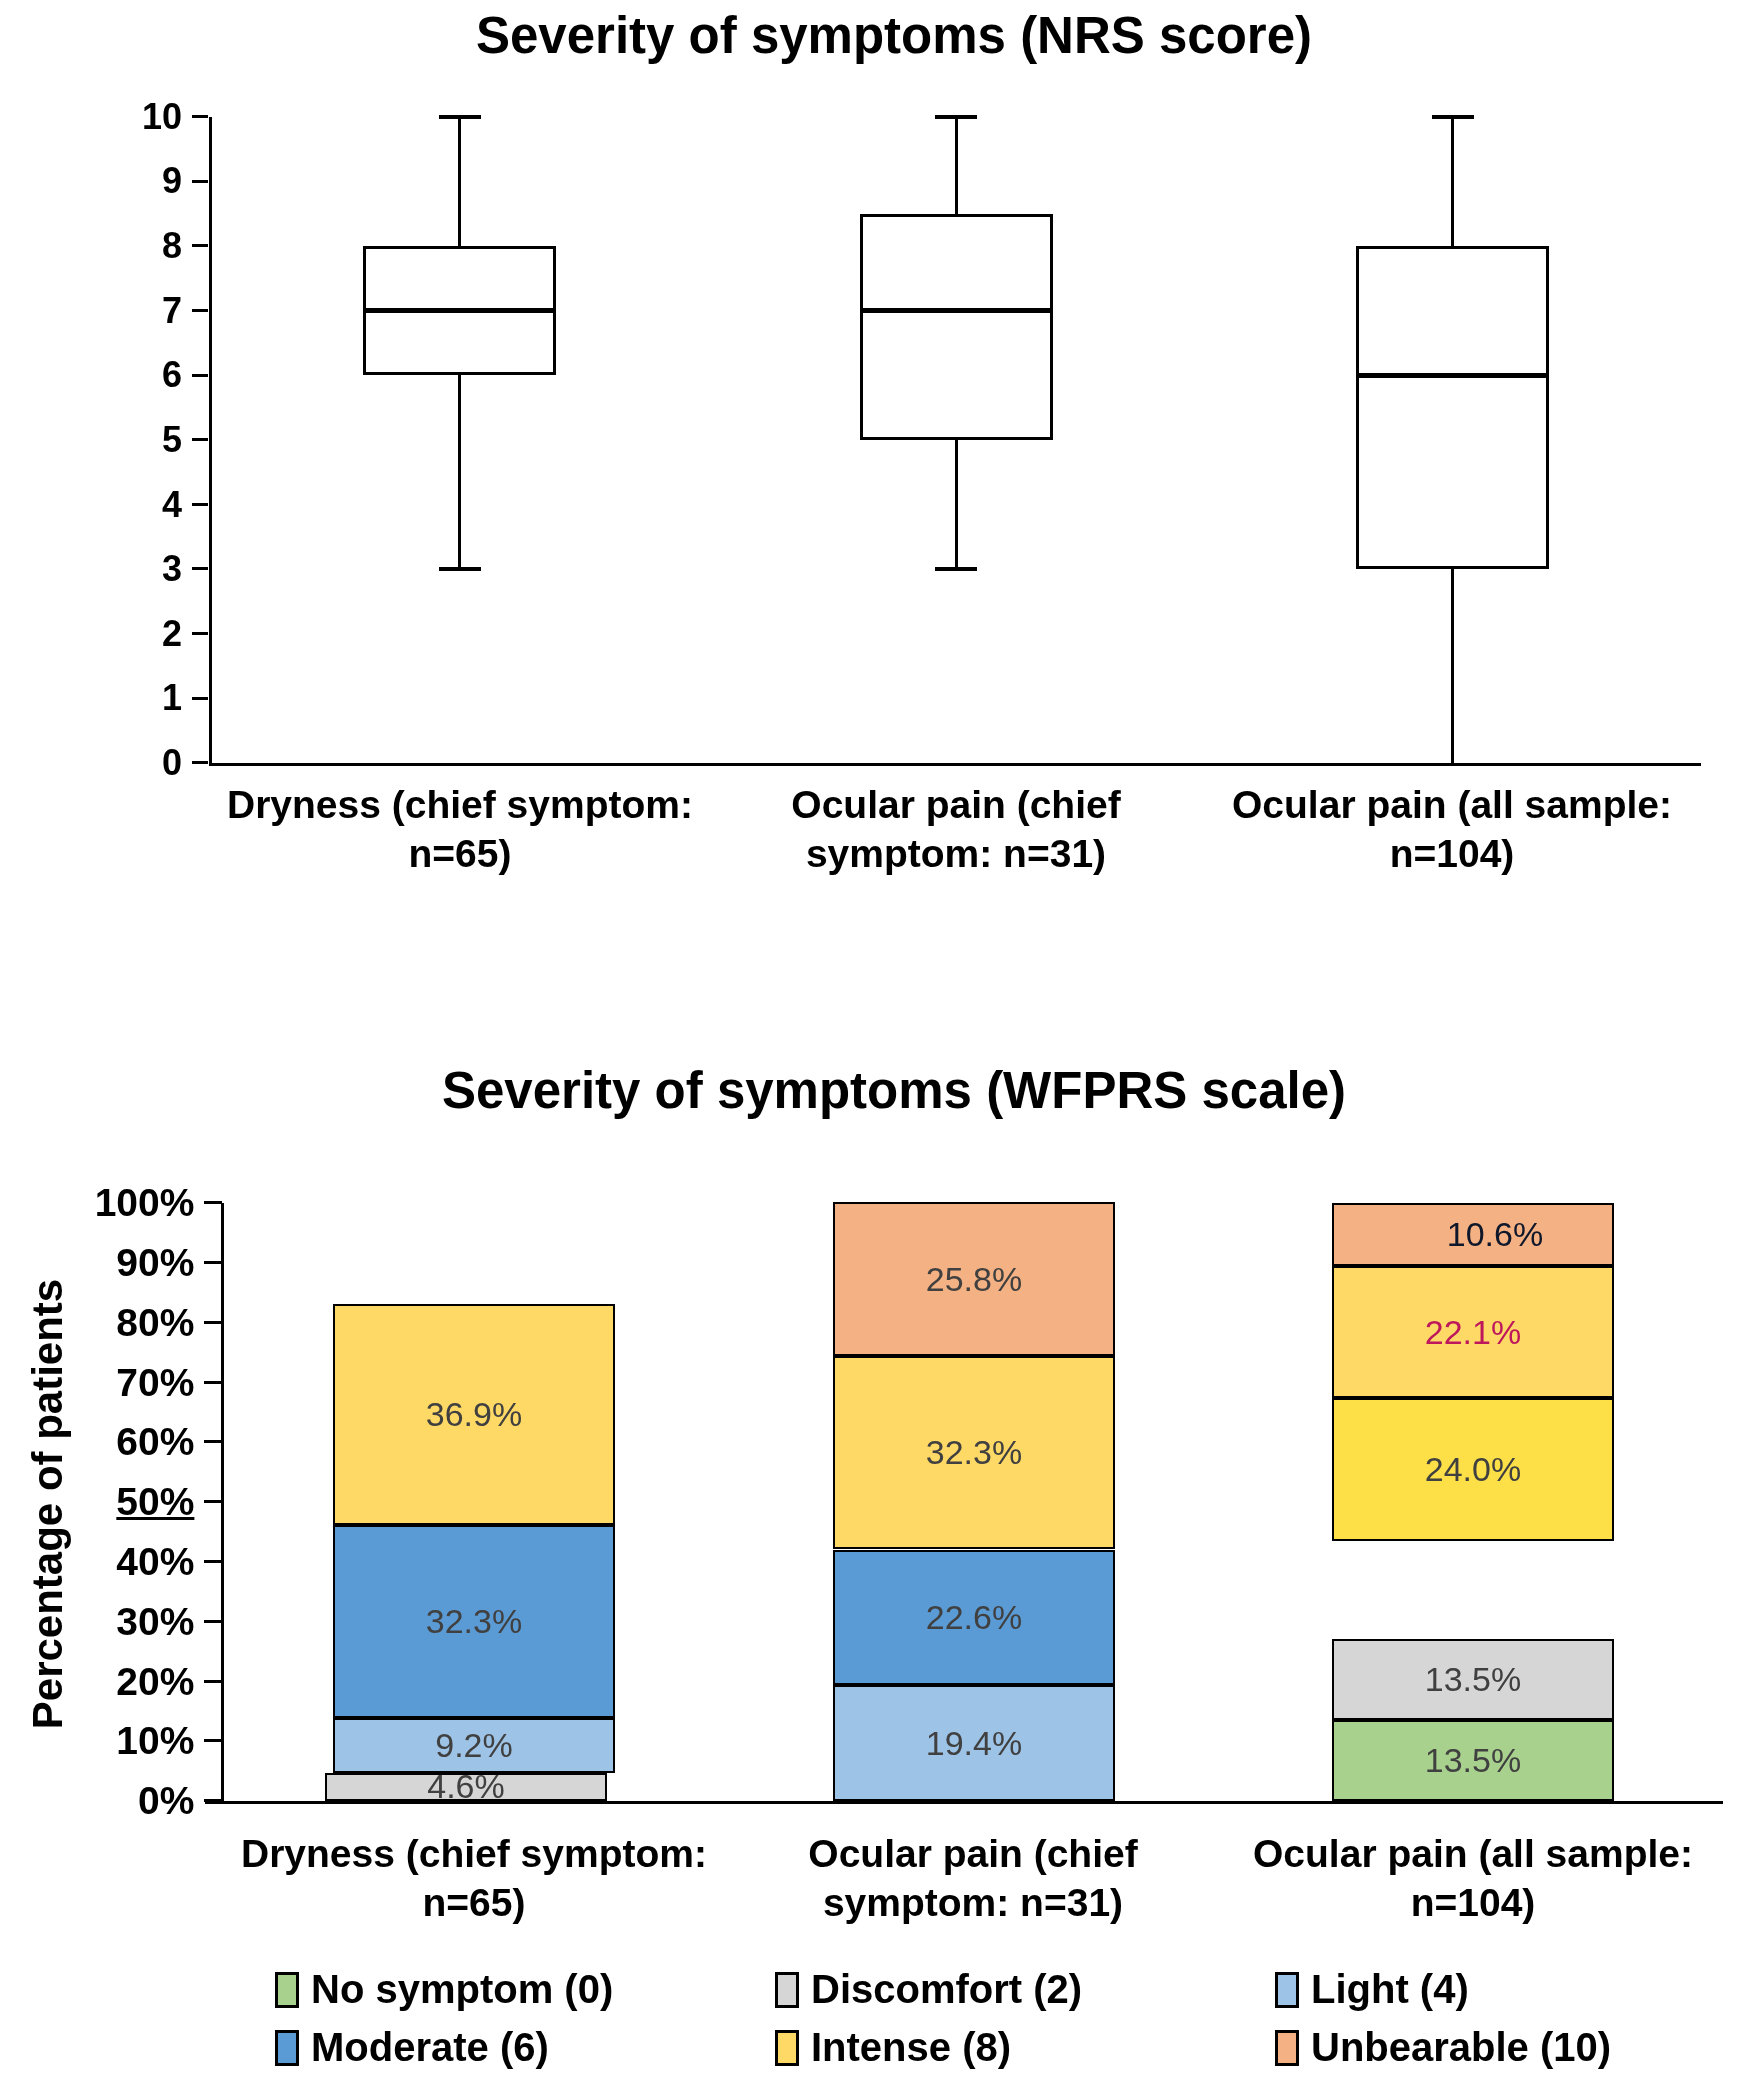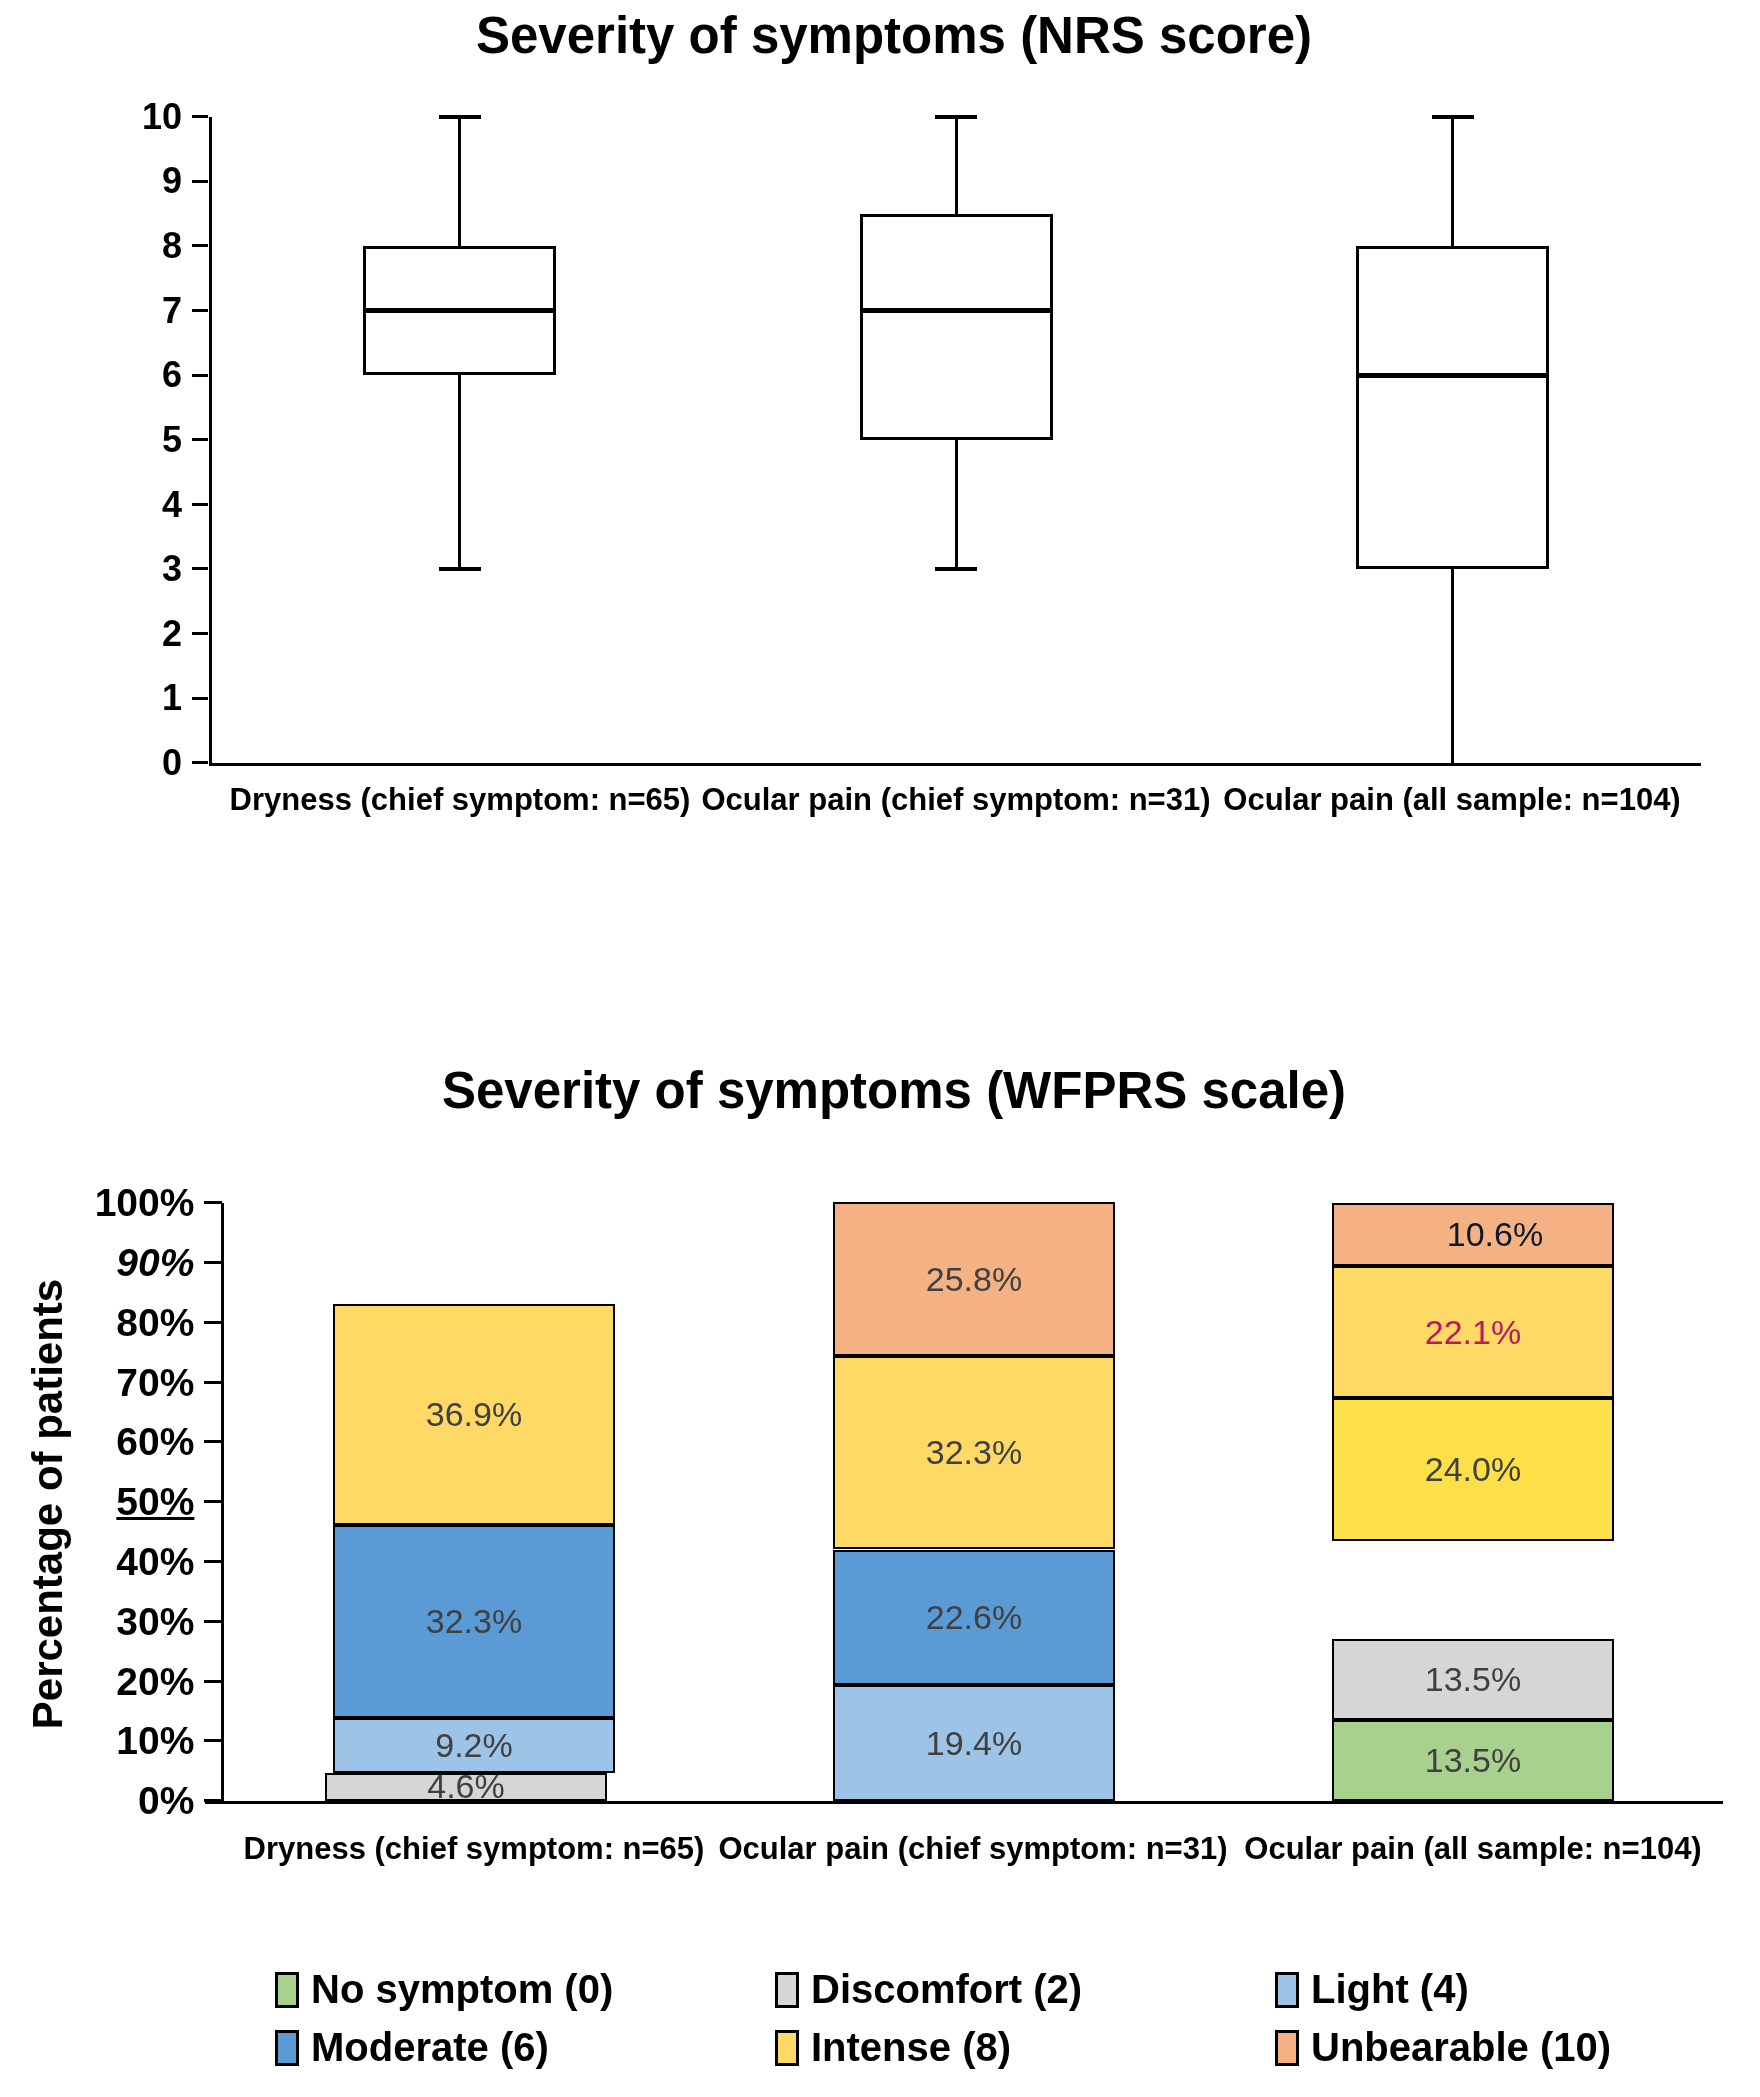--- a/index.html
+++ b/index.html
@@ -13,21 +13,21 @@
     font-size:51px;font-weight:bold;letter-spacing:0px;
   }
   .axis-line{position:absolute;background:#000;}
   .tick-mark{position:absolute;background:#000;}
   .ytick-label{
     position:absolute;text-align:right;font-weight:bold;
   }
   .nrs-ytick{font-size:36px;height:48px;line-height:48px;}
   .wf-ytick{font-size:39px;height:49px;line-height:49px;}
   .cat-label{
-    position:absolute;text-align:center;font-size:31px;font-weight:bold;line-height:1.25;
+    position:absolute;text-align:center;font-size:39px;font-weight:bold;line-height:1.25;
   }
   .whisker-line{position:absolute;background:#000;width:3px;}
   .whisker-cap{position:absolute;background:#000;height:3.7px;}
   .box-rect{
     position:absolute;background:#fff;border:3.7px solid #000;box-sizing:border-box;
   }
   .median-line{position:absolute;background:#000;height:5.2px;}
   .bar-seg{
     position:absolute;border:2.2px solid #000;box-sizing:border-box;
     display:flex;align-items:center;justify-content:center;
@@ -122,21 +122,21 @@
       <div class="ytick-label wf-ytick" style="left: 7.4px; top: 505px; width: 187px;">40%</div>
       <div class="tick-mark" style="left: 204px; top: 468px; width: 18px; height: 3px;"></div>
       <div class="ytick-label wf-ytick" style="left: 7.4px; top: 445px; width: 187px; text-decoration: underline;">50%</div>
       <div class="tick-mark" style="left: 204px; top: 408px; width: 18px; height: 3px;"></div>
       <div class="ytick-label wf-ytick" style="left: 7.4px; top: 385px; width: 187px;">60%</div>
       <div class="tick-mark" style="left: 204px; top: 349px; width: 18px; height: 3px;"></div>
       <div class="ytick-label wf-ytick" style="left: 7.4px; top: 326px; width: 187px;">70%</div>
       <div class="tick-mark" style="left: 204px; top: 289px; width: 18px; height: 3px;"></div>
       <div class="ytick-label wf-ytick" style="left: 7.4px; top: 266px; width: 187px;">80%</div>
       <div class="tick-mark" style="left: 204px; top: 229px; width: 18px; height: 3px;"></div>
-      <div class="ytick-label wf-ytick" style="left: 7.4px; top: 206px; width: 187px; font-style: italic;">90%</div>
+      <div class="ytick-label wf-ytick" style="left: 7.4px; top: 206px; width: 187px;">90%</div>
       <div class="tick-mark" style="left: 204px; top: 169px; width: 18px; height: 3px;"></div>
       <div class="ytick-label wf-ytick" style="left: 7.4px; top: 146px; width: 187px;">100%</div>
       <div class="bar-seg" style="left: 325px; top: 741px; width: 282px; height: 27.5px; background: rgb(214, 214, 214);">
         <span class="seg-label" style="color: rgb(64, 64, 64);">4.6%</span>
       </div>
       <div class="bar-seg" style="left: 333px; top: 686px; width: 282px; height: 55px; background: rgb(157, 195, 230);">
         <span class="seg-label" style="color: rgb(64, 64, 64);">9.2%</span>
       </div>
       <div class="bar-seg" style="left: 333px; top: 493px; width: 282px; height: 193px; background: rgb(91, 155, 213);">
         <span class="seg-label" style="color: rgb(64, 64, 64);">32.3%</span>

